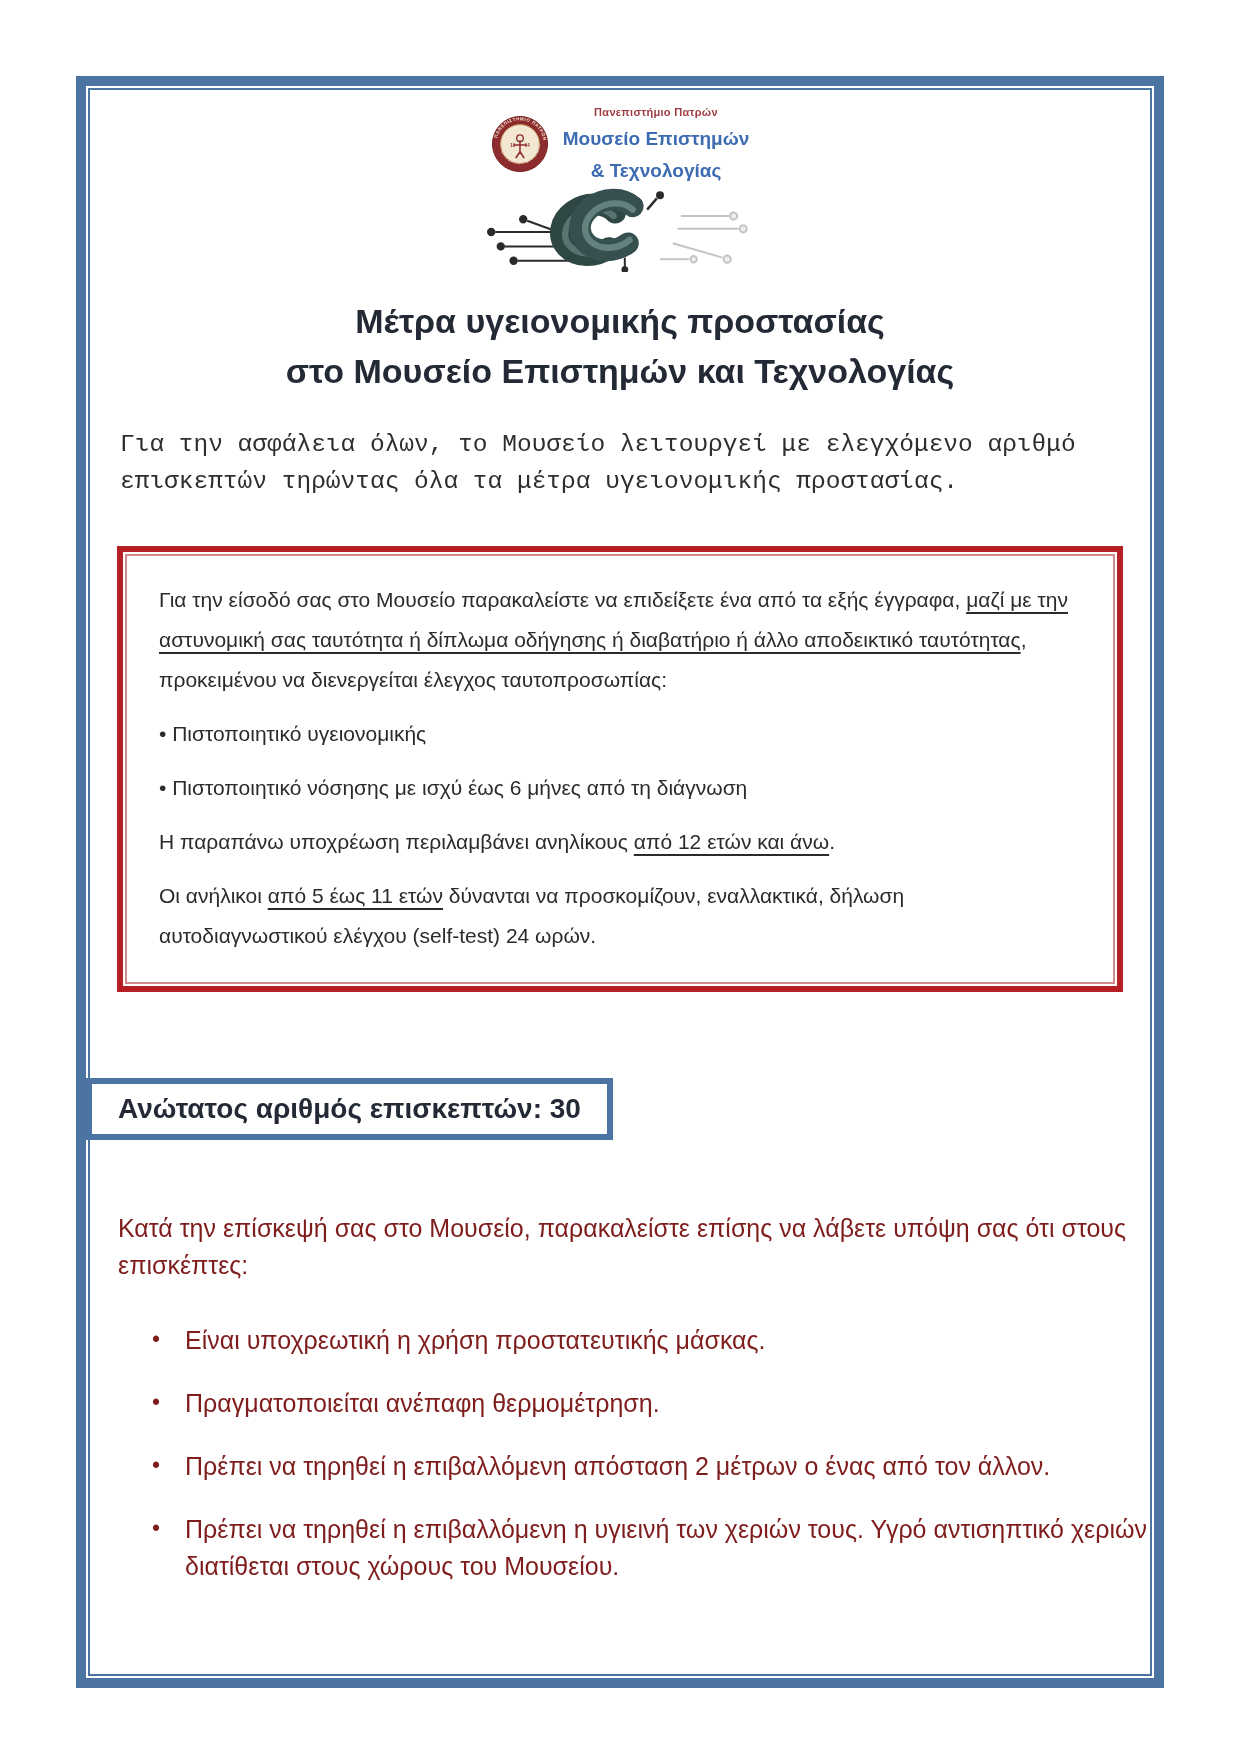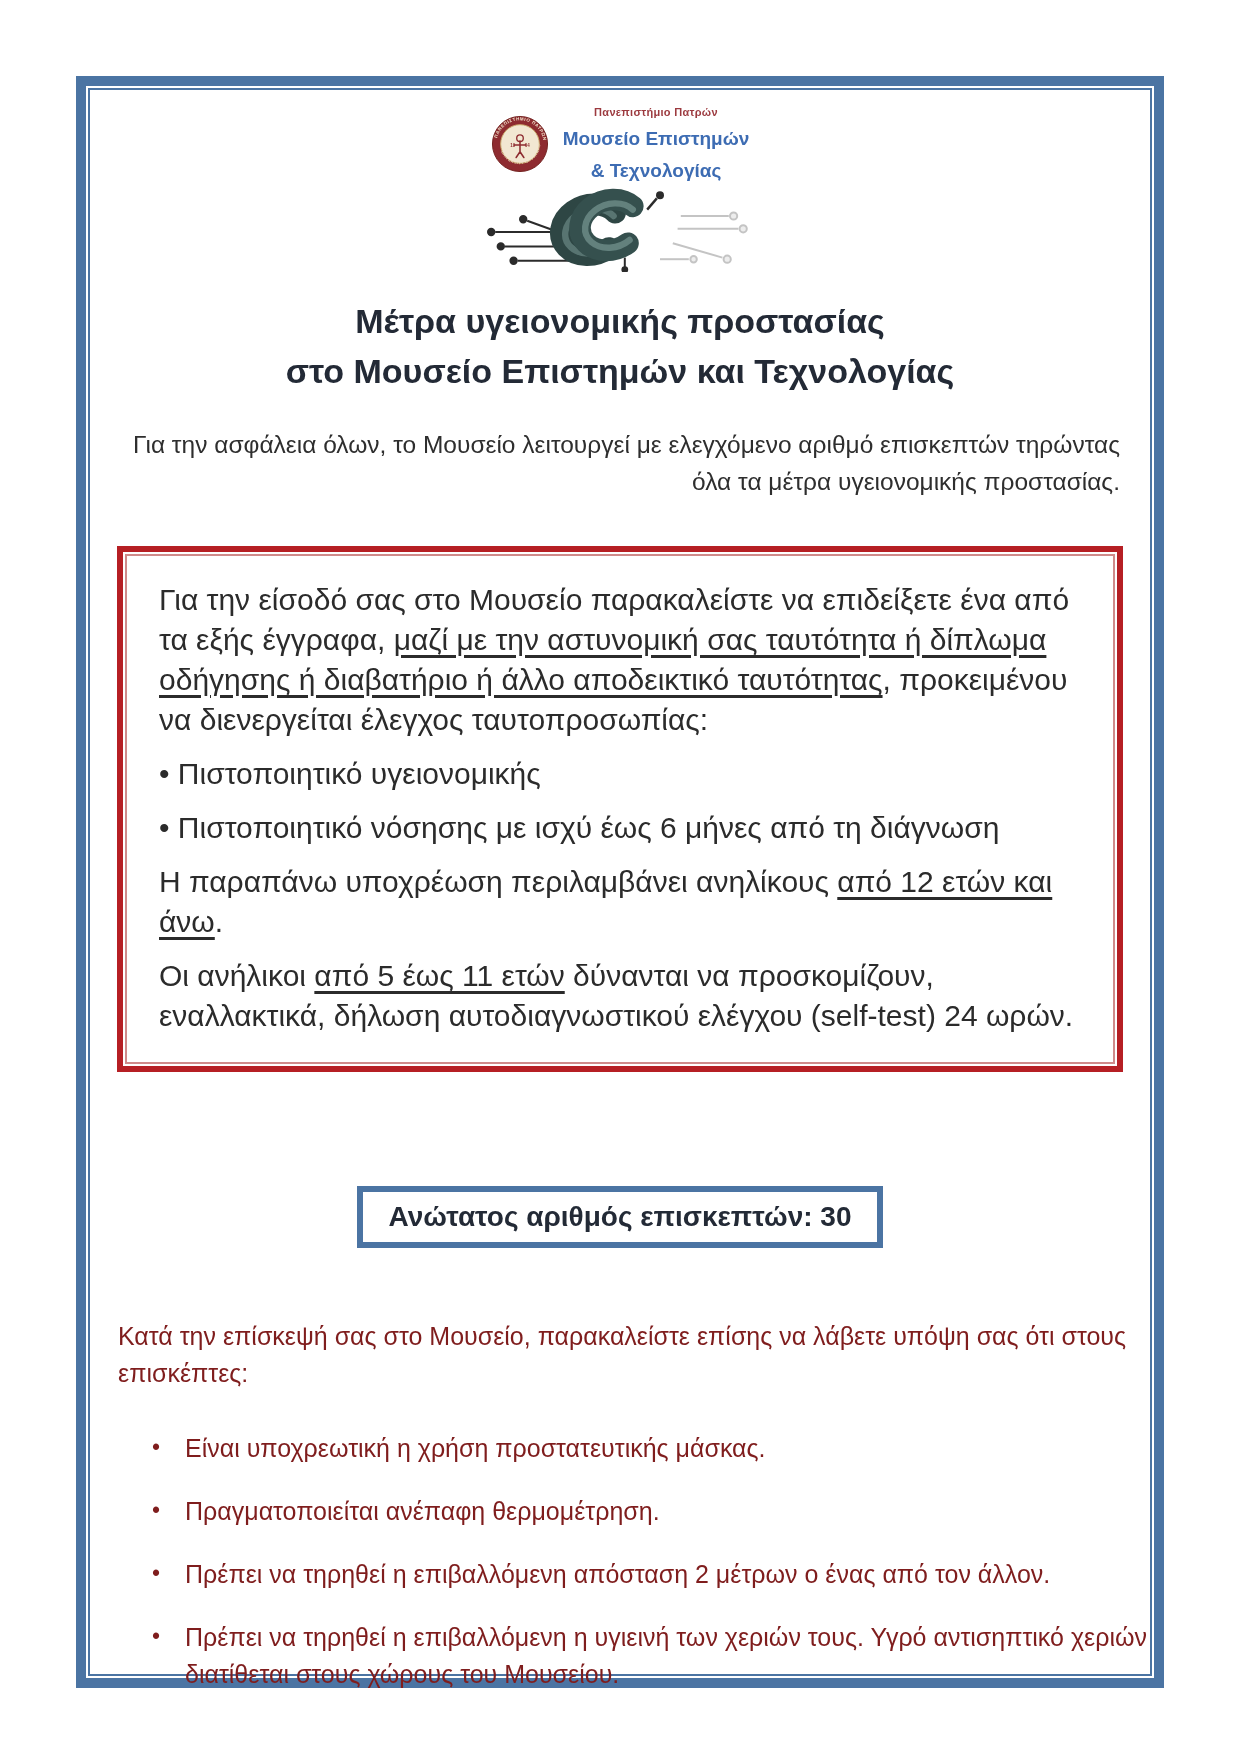--- a/index.html
+++ b/index.html
@@ -22,39 +22,39 @@
   .logo-row{display:flex;justify-content:center;align-items:center;gap:14px;}
   .logo-text{text-align:center;}
   .uni-name{font-size:11px;font-weight:bold;color:#9C3A3F;letter-spacing:.3px;}
   .museum-name{font-size:19px;font-weight:bold;color:#3D6CB3;line-height:22px;margin-top:10px;}
   .chain-svg{display:block;margin:-6px auto 0;}
 
   
   .page-title{margin:24px 4px 0;font-size:34px;font-weight:bold;color:#232A36;
     text-align:center;line-height:50px;}
   .intro-par{margin:30px auto 13px;width:1000px;font-size:24.5px;line-height:37px;
-    text-align:right;color:#2E2E2E;}
+    text-align:left;color:#2E2E2E;font-family:Liberation Mono, monospace;}
 
   
   .alert-box{
     box-sizing:border-box;width:1006px;margin:46px auto 0;position:relative;
     border:6px solid #B61F24;background:#fff;
     padding:28px 40px 16px 36px;
-    font-size:30px;line-height:40px;color:#2B2B2B;
+    font-size:21px;line-height:40px;color:#2B2B2B;
   }
   .alert-box::before{
     content:"";position:absolute;inset:2px;border:2px solid #D08A8A;pointer-events:none;
   }
   .alert-box p{margin:0 0 14px;}
   .alert-box .uline{text-decoration:underline;text-underline-offset:5px;}
   .doc-bullet{margin:0 0 16px;}
   .doc-bullet::before{content:"\2022\00a0";}
 
   
-  .capacity-wrap{text-align:center;margin-top:114px;}
+  .capacity-wrap{margin-top:86px;}
   .capacity-box{
     display:inline-block;border:6px solid #4B74A3;background:#fff;
     padding:9px 26px;font-size:28px;font-weight:bold;color:#232A36;
   }
 
   
   .visit-section{margin:70px 0 0 32px;width:1030px;font-size:25px;color:#7f1d1d;}
   .visit-intro{margin:0;line-height:37px;width:1010px;}
   .visit-list{list-style:none;margin:38px 0 0 34px;padding:0;}
   .visit-list li{position:relative;padding-left:33px;margin-bottom:26px;line-height:37px;}

